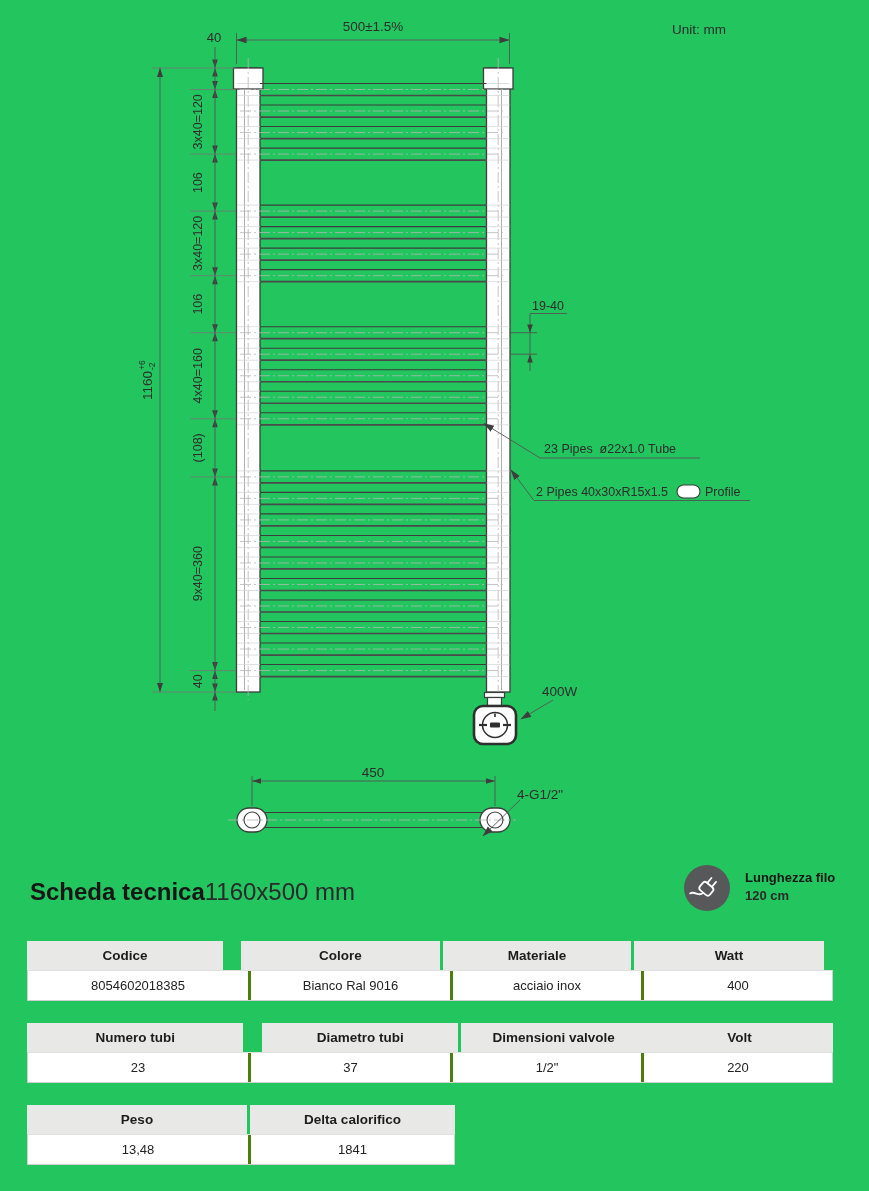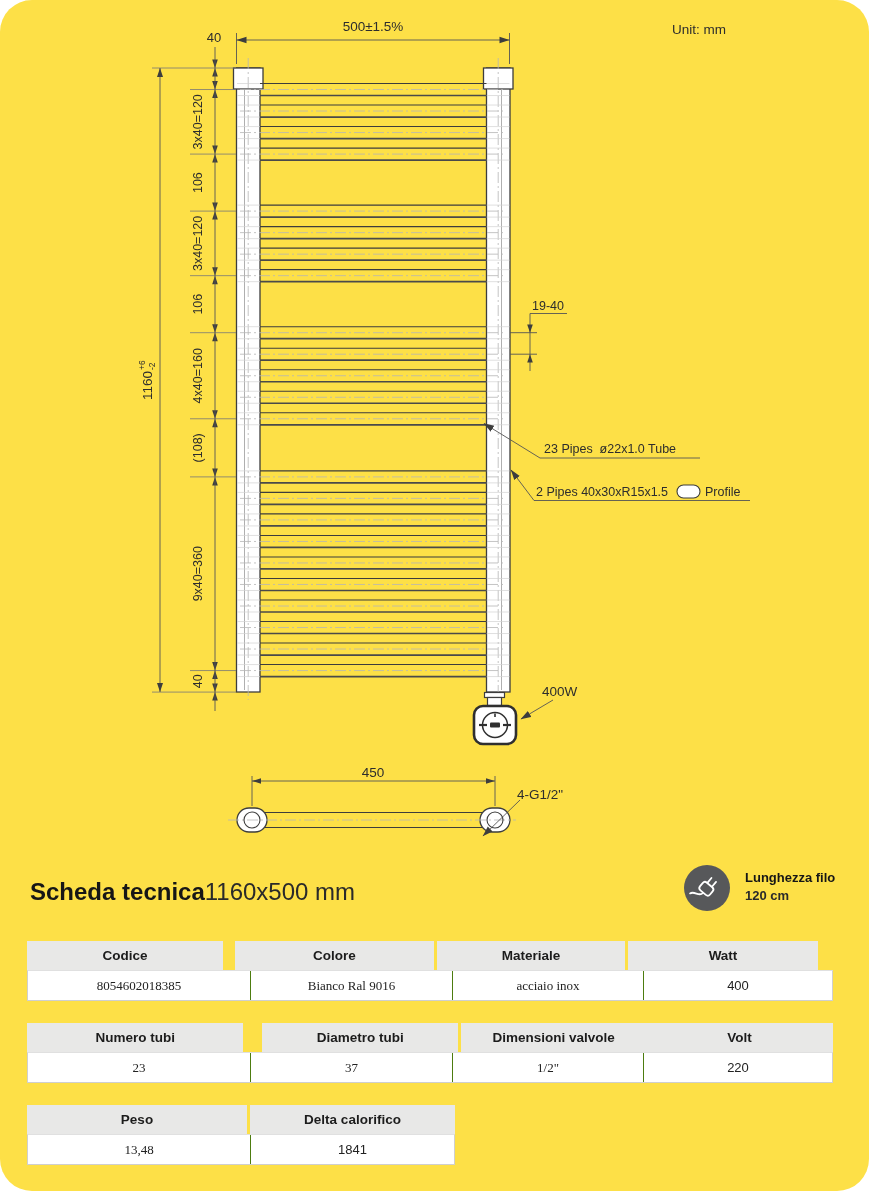--- a/index.html
+++ b/index.html
@@ -1,34 +1,34 @@
 <!DOCTYPE html>
 <html><head>
 <meta charset="utf-8">
 <style>
   html,body{margin:0;padding:0;background:#fff;}
-  #page{position:relative;width:869px;height:1191px;background:#fde047;overflow:hidden;
-        font-family:"Liberation Sans", sans-serif;color:#1e1e1e;border-radius:32px;}
+  #page{position:relative;width:869px;height:1191px;background:#22c55e;overflow:hidden;
+        font-family:"Liberation Sans", sans-serif;color:#1e1e1e;}
   svg text{font-family:"Liberation Sans", sans-serif;fill:#2d2d2d;}
   #drawing{position:absolute;left:0;top:0;}
   .title-block{position:absolute;left:30px;top:878px;white-space:nowrap;}
   .title-main{font-size:24px;font-weight:bold;color:#161616;}
   .title-size{font-size:24px;font-weight:normal;color:#2a2a2a;}
   .cable-icon{position:absolute;left:684px;top:865px;width:46px;height:46px;border-radius:50%;
               background:#57585a;display:flex;align-items:center;justify-content:center;}
   .cable-label{position:absolute;left:745px;top:870px;font-size:13px;font-weight:bold;color:#161616;}
   .cable-value{position:absolute;left:745px;top:888px;font-size:13px;color:#2a2a2a;font-weight:bold;}
   .tbl{position:absolute;left:27px;}
   .hrow{display:flex;}
   .hcell{background:#e8e8e7;height:29px;display:flex;align-items:center;justify-content:center;
          font-size:13.5px;font-weight:bold;color:#1c1c1c;box-sizing:border-box;}
   .vrow{display:flex;border:1px solid #cfcfcf;border-top:1px solid #e0e0e0;height:31px;box-sizing:border-box;background:#fff;}
   .vcell{display:flex;align-items:center;justify-content:center;font-size:13px;color:#222;
          box-sizing:border-box;}
-  .vcell.sep{border-right:1px solid #4d7c0f;font-family:Liberation Serif, serif;}
+  .vcell.sep{border-right:3px solid #4d7c0f;}
 </style>
 </head>
 <body>
 
 <div id="page">
 
   <svg id="drawing" width="869" height="860" viewBox="0 0 869 860">
     <defs>
       <marker id="arw" markerWidth="11" markerHeight="9" refX="10" refY="4" orient="auto" markerUnits="userSpaceOnUse">
         <path d="M10.5,4 L0,0.6 L0,7.4 Z" fill="#3d3d3d"></path>
@@ -351,21 +351,21 @@
         <line x1="26" y1="18.5" x2="26" y2="12.5"></line>
         <path d="M23,29.5 C23,35 15,33 13.5,38"></path>
       </g>
     </svg>
   </div>
   <div class="cable-label">Lunghezza filo</div>
   <div class="cable-value">120 cm</div>
 
   <div class="tbl" id="tbl0" style="top:941px;width:806px;">
       <div class="hrow">
-        <div class="hcell" style="width: 196px; margin-right: 12px;">Codice</div>
+        <div class="hcell" style="width: 196px; margin-right: 18px;">Codice</div>
         <div class="hcell" style="width: 199px; margin-right: 3px;">Colore</div>
         <div class="hcell" style="width: 188px; margin-right: 3px;">Materiale</div>
         <div class="hcell" style="width: 190px;">Watt</div>
       </div>
       <div class="vrow">
         <div class="vcell sep" style="width: 223px;">8054602018385</div>
         <div class="vcell sep" style="width: 202px;">Bianco Ral 9016</div>
         <div class="vcell sep" style="width: 191px;">acciaio inox</div>
         <div class="vcell" style="flex: 1 1 auto;">400</div>
       </div>

